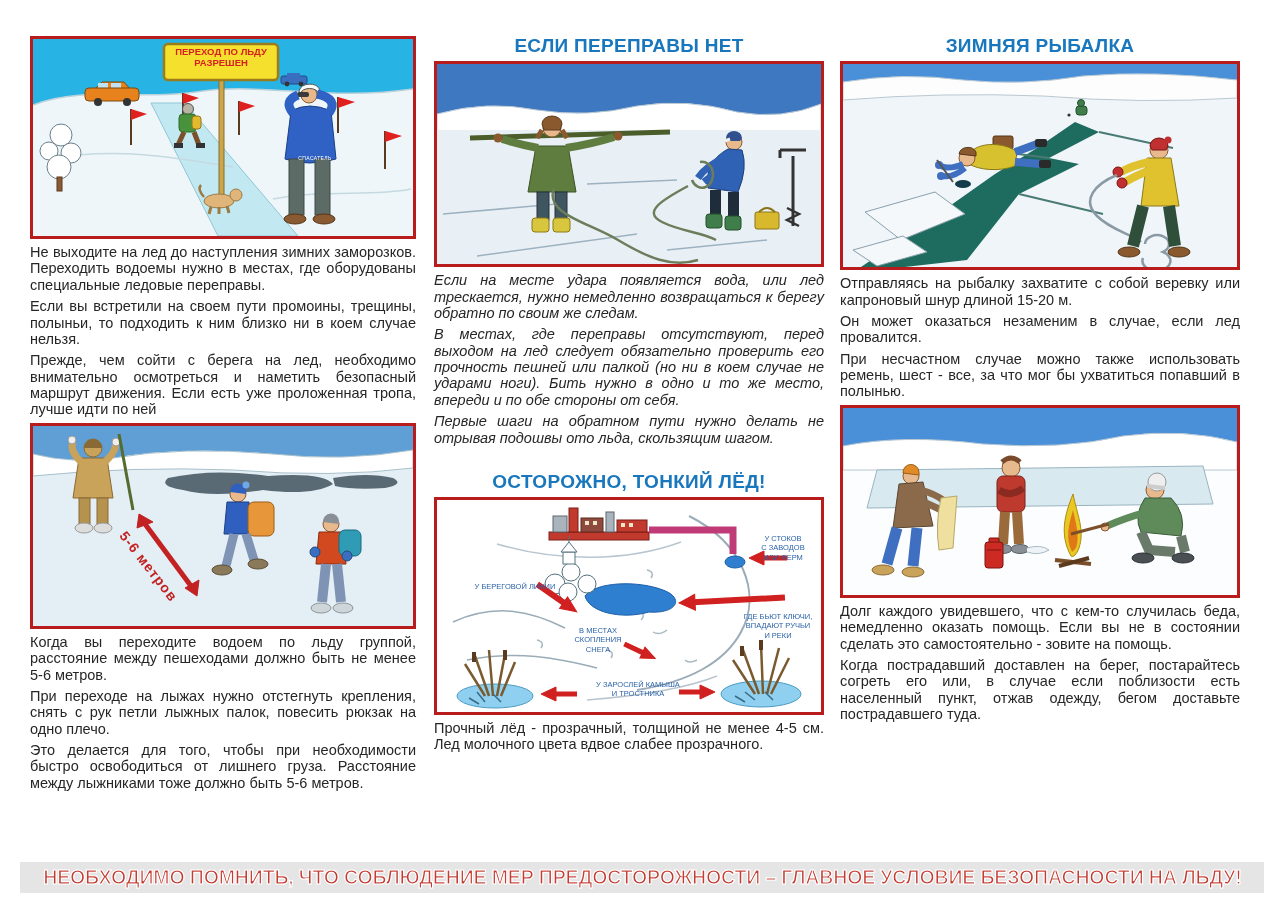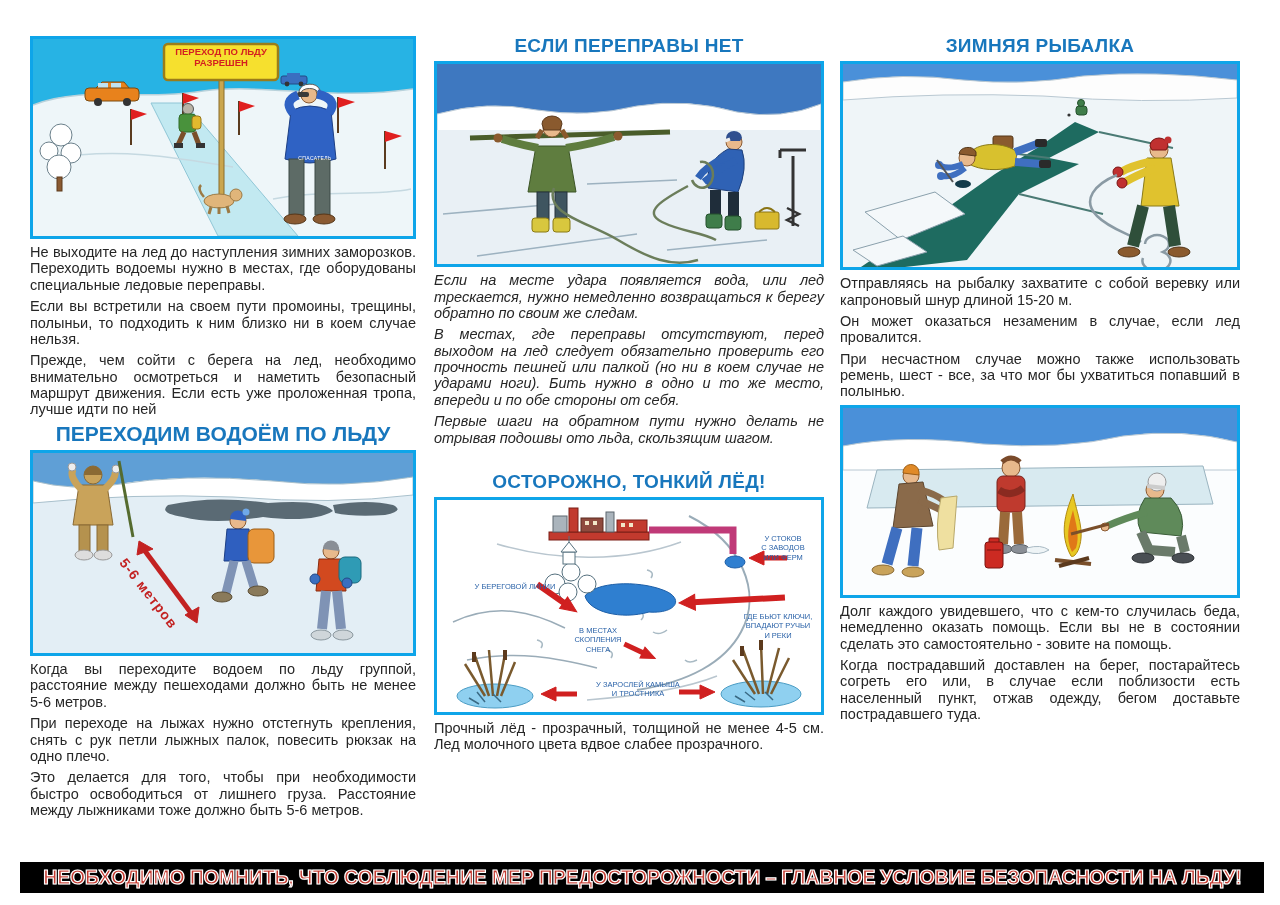--- a/index.html
+++ b/index.html
@@ -6,35 +6,35 @@
   body{width:1280px;height:905px;position:relative;overflow:hidden;
        font-family:"Liberation Sans","DejaVu Sans",sans-serif;color:#262626;}
   .col{position:absolute;top:36px;}
   #col-left{left:30px;width:386px;}
   #col-mid{left:434px;width:390px;}
   #col-right{left:840px;width:400px;}
   h2{margin:0 0 5px 0;text-align:center;font-weight:bold;color:#1877bd;line-height:1.06;}
   .t-big{font-size:21px;}
   .t-med{font-size:19px;letter-spacing:.3px;}
   .t-red{color:#c32222;font-size:19px;margin:10px 0 7px 0;}
-  .panel{border:3px solid #0ea5e9;background:#fff;position:relative;overflow:hidden;margin:0 0 5px 0;}
+  .panel{border:3px solid #b91c1c;background:#fff;position:relative;overflow:hidden;margin:0 0 5px 0;}
   .panel svg{display:block;width:100%;height:100%;}
   .paras{margin:2px 0 0 0;}
   p.body{font-size:14.5px;line-height:1.13;text-align:justify;margin:0 0 5px 0;}
   .italic p.body{font-style:italic;}
   .gap-top{margin-top:26px;}
   .fig-label{position:absolute;white-space:pre-line;}
   .sign-label{left:132px;top:8px;width:112px;text-align:center;font-size:9.5px;font-weight:bold;
               color:#d42020;line-height:1.15;}
   .rescuer-label{left:260px;top:116px;width:44px;text-align:center;font-size:5px;color:#fff;
                  letter-spacing:.4px;}
   .dist-label{left:96px;top:102px;color:#c32222;font-weight:bold;font-size:14px;
               transform:rotate(52deg);transform-origin:left top;letter-spacing:1px;}
   .diag-label{color:#2a62a8;font-weight:normal;font-size:7.5px;line-height:1.25;text-align:center;}
-  #banner{position:absolute;left:20px;top:862px;width:1244px;height:31px;background:#000000;
+  #banner{position:absolute;left:20px;top:862px;width:1244px;height:31px;background:#e5e5e5;
           display:flex;align-items:center;justify-content:center;overflow:hidden;}
   #banner span{font-weight:bold;font-size:20px;white-space:nowrap;color:#c43b31;
                -webkit-text-stroke:1.2px #ffffff;text-shadow:0 0 1px #fff;letter-spacing:-.2px;
                transform:scaleX(.98);}
 </style>
 </head>
 <body>
 
 <div class="col" id="col-left">
 
@@ -129,21 +129,20 @@
 РАЗРЕШЕН</span>
     <span class="fig-label rescuer-label">СПАСАТЕЛЬ</span>
   </div>
 
   <div class="paras">
     <p class="body">Не выходите на лед до наступления зимних заморозков. Переходить водоемы нужно в местах, где оборудованы специальные ледовые переправы.</p>
     <p class="body">Если вы встретили на своем пути промоины, трещины, полыньи, то подходить к ним близко ни в коем случае нельзя.</p>
     <p class="body">Прежде, чем сойти с берега на лед, необходимо внимательно осмотреться и наметить безопасный маршрут движения. Если есть уже проложенная тропа, лучше идти по ней</p>
   </div>
 
-  <h2 class="t-big">ПЕРЕХОДИМ ВОДОЁМ ПО ЛЬДУ</h2>
 
   <div class="panel" style="height:200px">
     <svg viewBox="0 0 380 200" preserveAspectRatio="none">
       <rect width="380" height="200" fill="#e3eef5"></rect>
       <path d="M0,0 H380 V24 Q310,36 240,28 Q150,20 80,32 Q40,38 0,28 Z" fill="#5f9fd6"></path>
       <path d="M0,28 Q40,38 80,32 Q150,20 240,28 Q310,36 380,24 L380,42 Q300,52 200,44 Q100,40 0,50 Z" fill="#ffffff" stroke="#a9c0cc" stroke-width="1"></path>
       <path d="M135,52 Q180,42 235,50 Q290,46 300,58 Q280,70 230,64 Q180,72 150,64 Q125,60 135,52 Z" fill="#5a6a74"></path>
       <path d="M300,52 Q335,46 360,52 Q372,58 352,62 Q320,64 302,60 Z" fill="#5a6a74"></path>
 
       <g transform="translate(60,14)">

